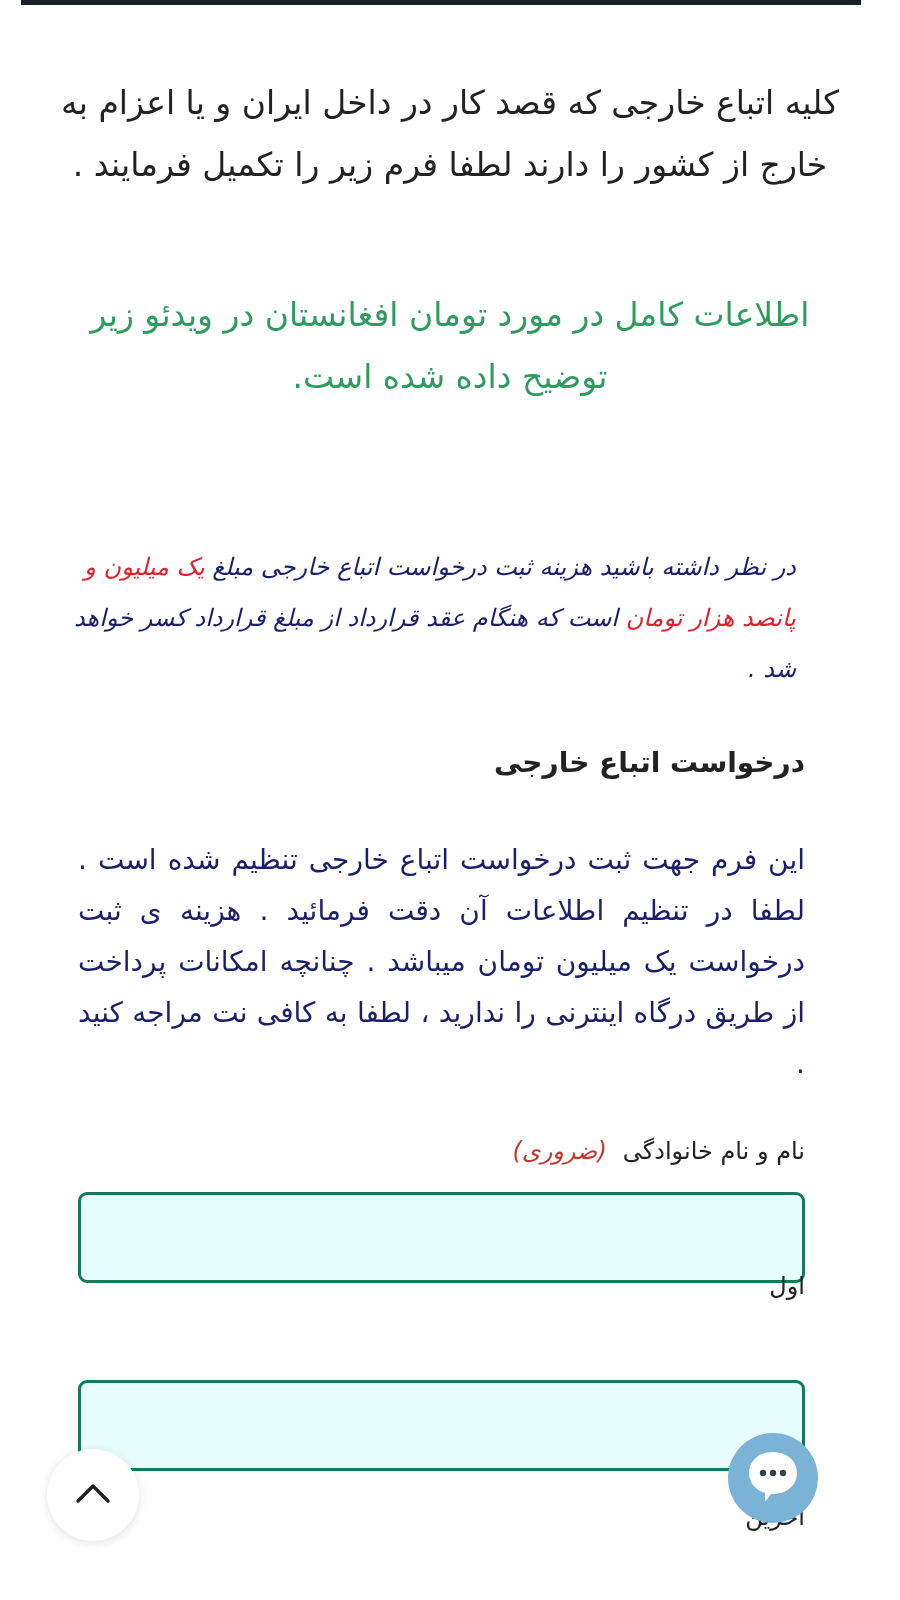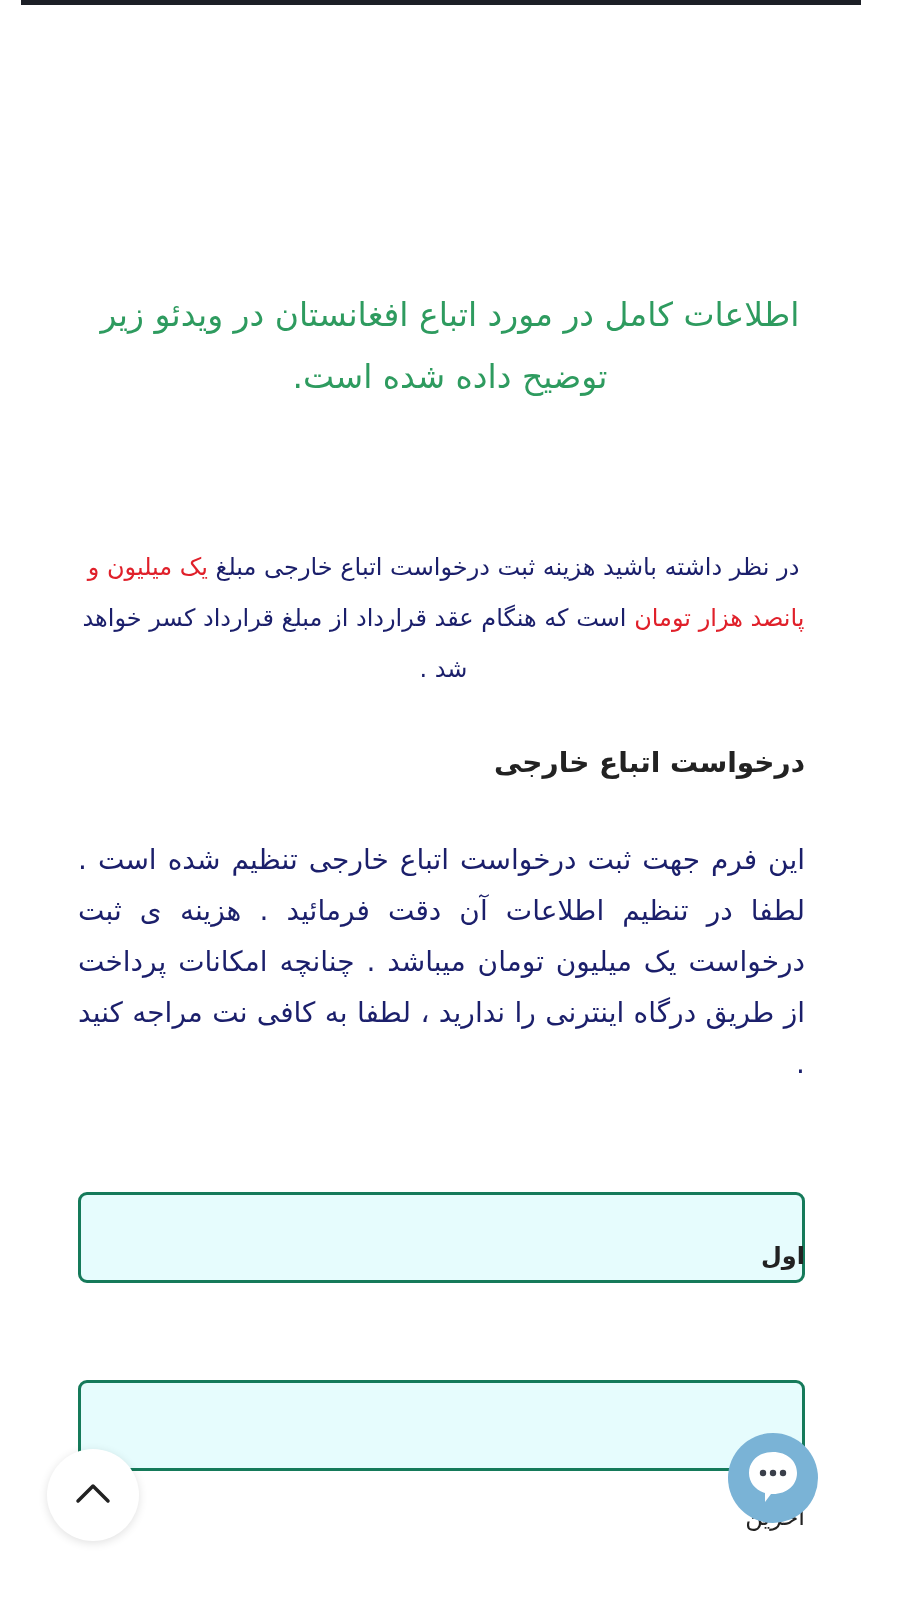--- a/index.html
+++ b/index.html
@@ -41,27 +41,27 @@
       top: 284px;
       width: 720px;
       text-align: center;
       font-size: 33px;
       line-height: 62px;
       color: #2e9b5f;
       font-weight: 500;
     }
     .fee-note {
       position: absolute;
-      left: 80px;
+      left: 69px;
       top: 542px;
       width: 727px;
-      text-align: center;
       font-size: 24px;
       line-height: 51px;
       color: #1b1f6b;
+      font-style: italic;
     }
     .fee-note .highlight { color: #e0202a; }
     .section-heading {
       position: absolute;
       left: 78px;
       top: 738px;
       width: 727px;
       text-align: right;
       font-size: 28px;
       line-height: 50px;
@@ -140,35 +140,39 @@
       justify-content: center;
       cursor: pointer;
     }
   </style>
 </head>
 <body>
 
 <div class="page">
   <div class="top-bar"></div>
 
+  <div class="intro-title">کلیه اتباع خارجی که قصد کار در داخل ایران و یا اعزام به خارج از کشور را دارند لطفا فرم زیر را تکمیل فرمایند .</div>
 
-  <div class="video-note">اطلاعات کامل در مورد اتباع افغانستان در ویدئو زیر توضیح داده شده است.</div>
+  <div class="video-note">اطلاعات کامل در مورد تومان افغانستان در ویدئو زیر توضیح داده شده است.</div>
 
   <div class="fee-note">
     <span>در نظر داشته باشید هزینه ثبت درخواست اتباع خارجی مبلغ </span><span class="highlight">یک میلیون و پانصد هزار تومان</span><span> است که هنگام عقد قرارداد از مبلغ قرارداد کسر خواهد شد .</span>
   </div>
 
   <div class="section-heading">درخواست اتباع خارجی</div>
 
   <div class="form-desc">این فرم جهت ثبت درخواست اتباع خارجی تنظیم شده است . لطفا در تنظیم اطلاعات آن دقت فرمائید . هزینه ی ثبت درخواست یک میلیون تومان میباشد . چنانچه امکانات پرداخت از طریق درگاه اینترنی را ندارید ، لطفا به کافی نت مراجه کنید .</div>
 
+  <div class="field-label" style="top:1131px;">
+    <span>نام و نام خانوادگی</span><span class="required-mark">(ضروری)</span>
+  </div>
 
   <input class="text-input" type="text" style="top: 1192px;" placeholder="">
 
-  <div class="sub-label" style="top:1236px;font-weight:bold;">اول</div>
+  <div class="sub-label" style="top:1266px;">اول</div>
 
   <input class="text-input" type="text" style="top: 1380px;" placeholder="">
 
   <div class="sub-label" style="top:1497px;">آخرین</div>
 
   <div class="scroll-top-btn">
     <span>
       <svg width="36" height="22" viewBox="0 0 36 22">
         <polyline points="3,19 18,4 33,19" fill="none" stroke="#222" stroke-width="3.5" stroke-linecap="round" stroke-linejoin="round"></polyline>
       </svg>

